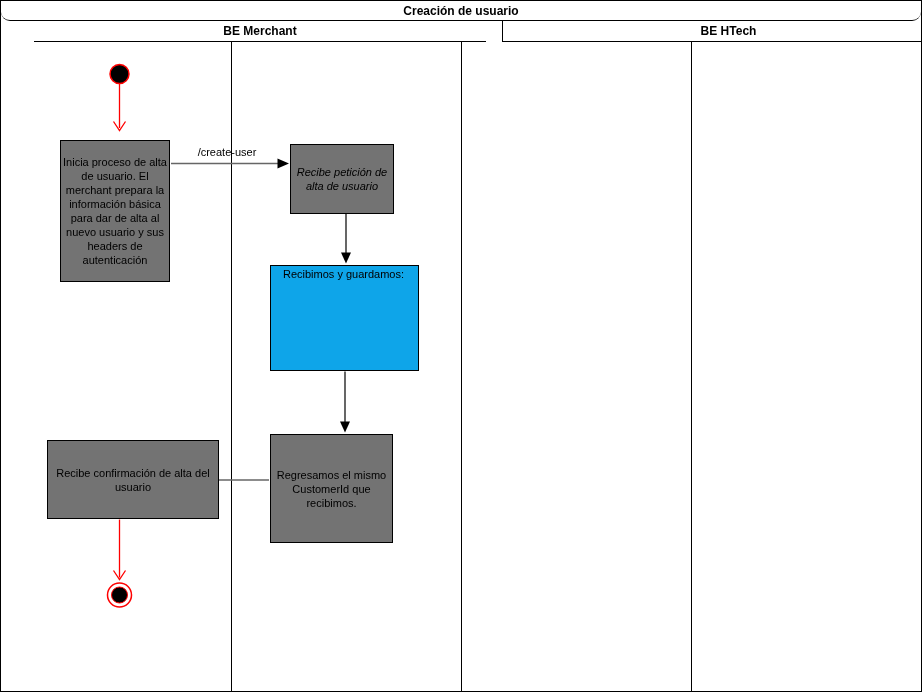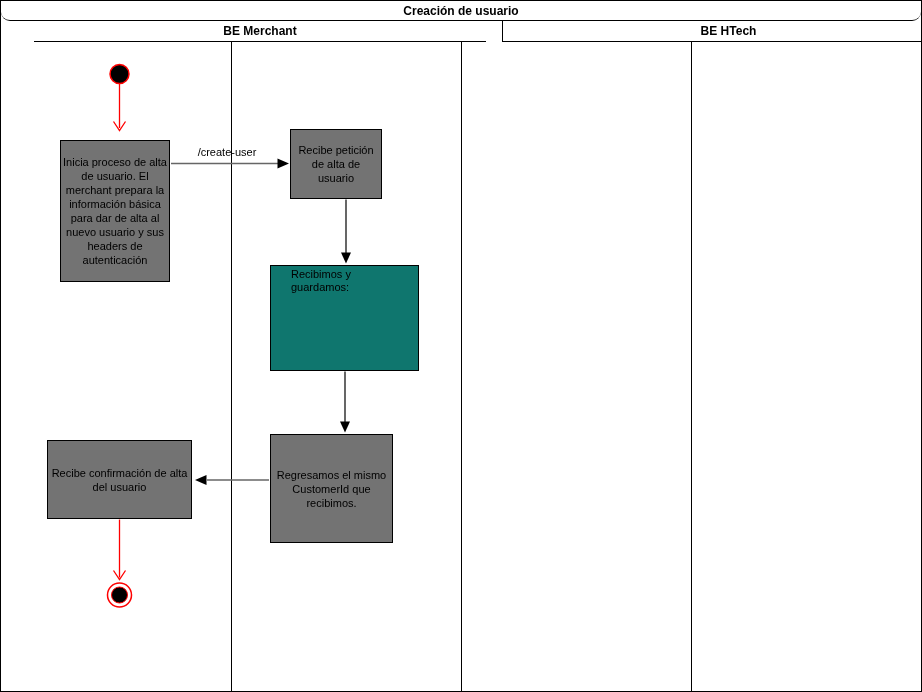--- a/index.html
+++ b/index.html
@@ -36,23 +36,23 @@
   }
   .action-box {
     position:absolute; box-sizing:border-box;
     border:1px solid #000; background:#737373;
     display:flex; align-items:center; justify-content:center;
     text-align:center; font-size:11px; line-height:14px;
     padding:2px;
   }
   .note-box {
     position:absolute; box-sizing:border-box;
-    border:1px solid #000; background:#0f766e;
+    border:1px solid #000; background:#0ea5e9;
     font-size:11px; line-height:13px;
-    padding:2px 20px;
+    padding:2px 12px;
   }
   .note-box .note-title { display:block; }
   .note-box ul { margin:24px 0 0 0; padding:0 0 0 40px; }
   .note-box li { line-height:14.3px; font-size:11px; }
   .edge-label {
     position:absolute; font-size:11px; text-align:center; white-space:nowrap;
   }
   svg.connectors {
     position:absolute; left:0; top:0; pointer-events:none;
   }
@@ -98,29 +98,29 @@
     <circle cx="118.5" cy="594" r="12" fill="#ffffff" stroke="#ff0000" stroke-width="1.5"></circle>
     <circle cx="118.5" cy="594" r="8" fill="#000000" stroke="#ff0000" stroke-width="1"></circle>
   </svg>
 
   <div class="action-box" style="left:59px; top:139px; width:110px; height:142px;">
     <span>Inicia proceso de alta de usuario. El merchant prepara la información básica para dar de alta al nuevo usuario y sus headers de autenticación</span>
   </div>
 
   <div class="edge-label" style="left:179px; top:145px; width:94px;">/create-user</div>
 
-  <div class="action-box" style="left:289px; top:128px; width:92px; height:70px;">
+  <div class="action-box" style="left:289px; top:143px; width:104px; height:70px;font-style:italic;">
     <span>Recibe petición de alta de usuario</span>
   </div>
 
   <div class="note-box" style="left:269px; top:264px; width:149px; height:106px;">
     <span class="note-title">Recibimos y guardamos:</span>
   </div>
 
   <div class="action-box" style="left:269px; top:433px; width:123px; height:109px;">
     <span>Regresamos el mismo CustomerId que recibimos.</span>
   </div>
 
-  <div class="action-box" style="left:46px; top:439px; width:145px; height:79px;">
+  <div class="action-box" style="left:46px; top:439px; width:172px; height:79px;">
     <span>Recibe confirmación de alta del usuario</span>
   </div>
 
 </div>
 
 </body></html>

